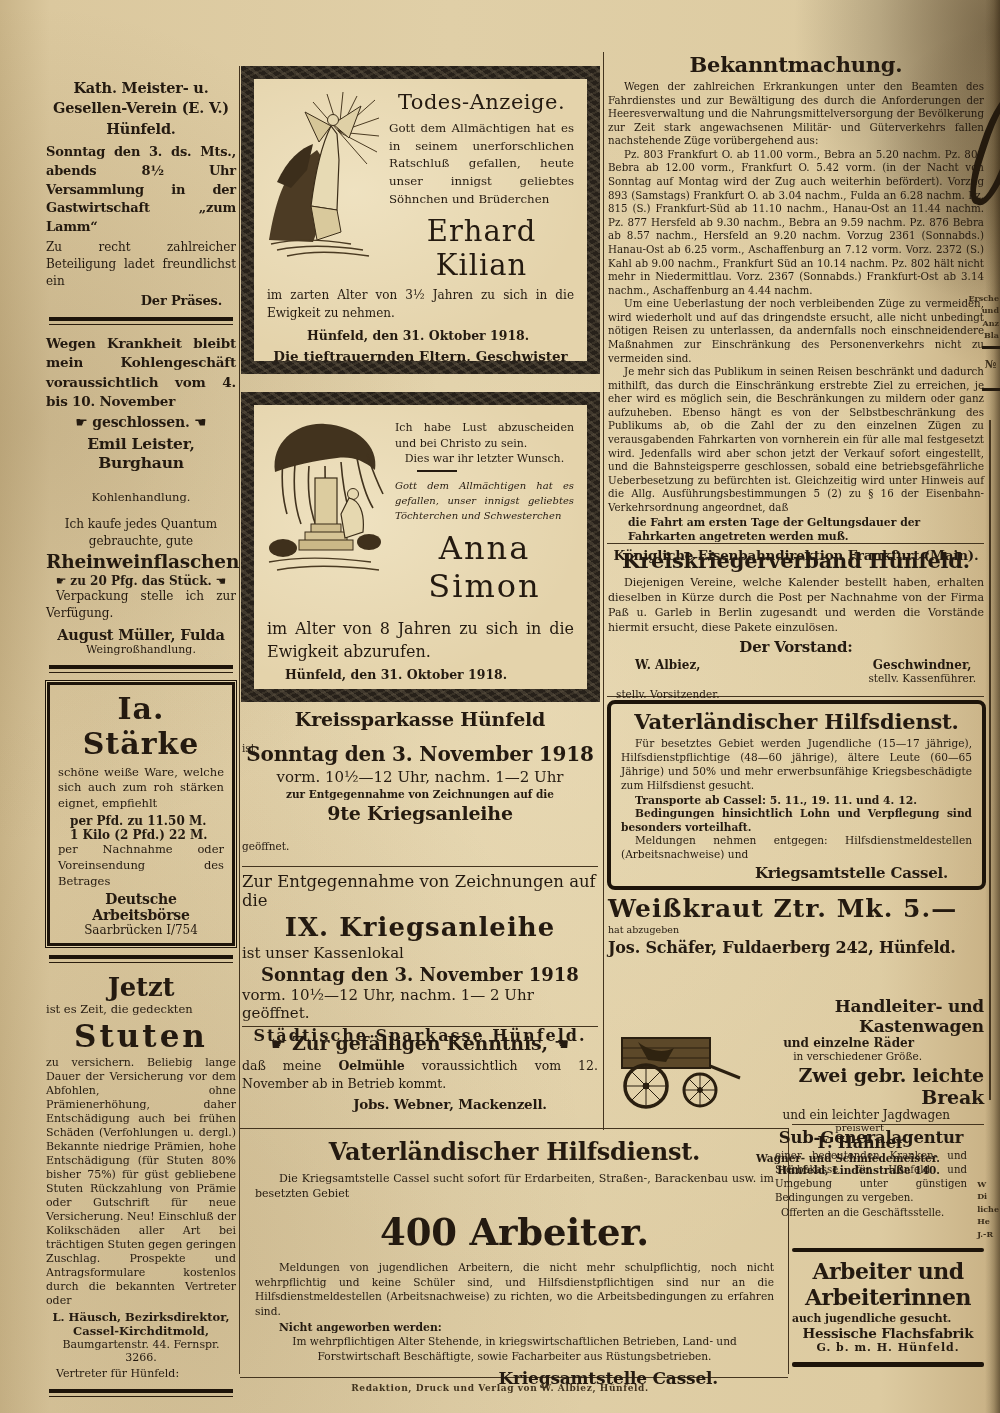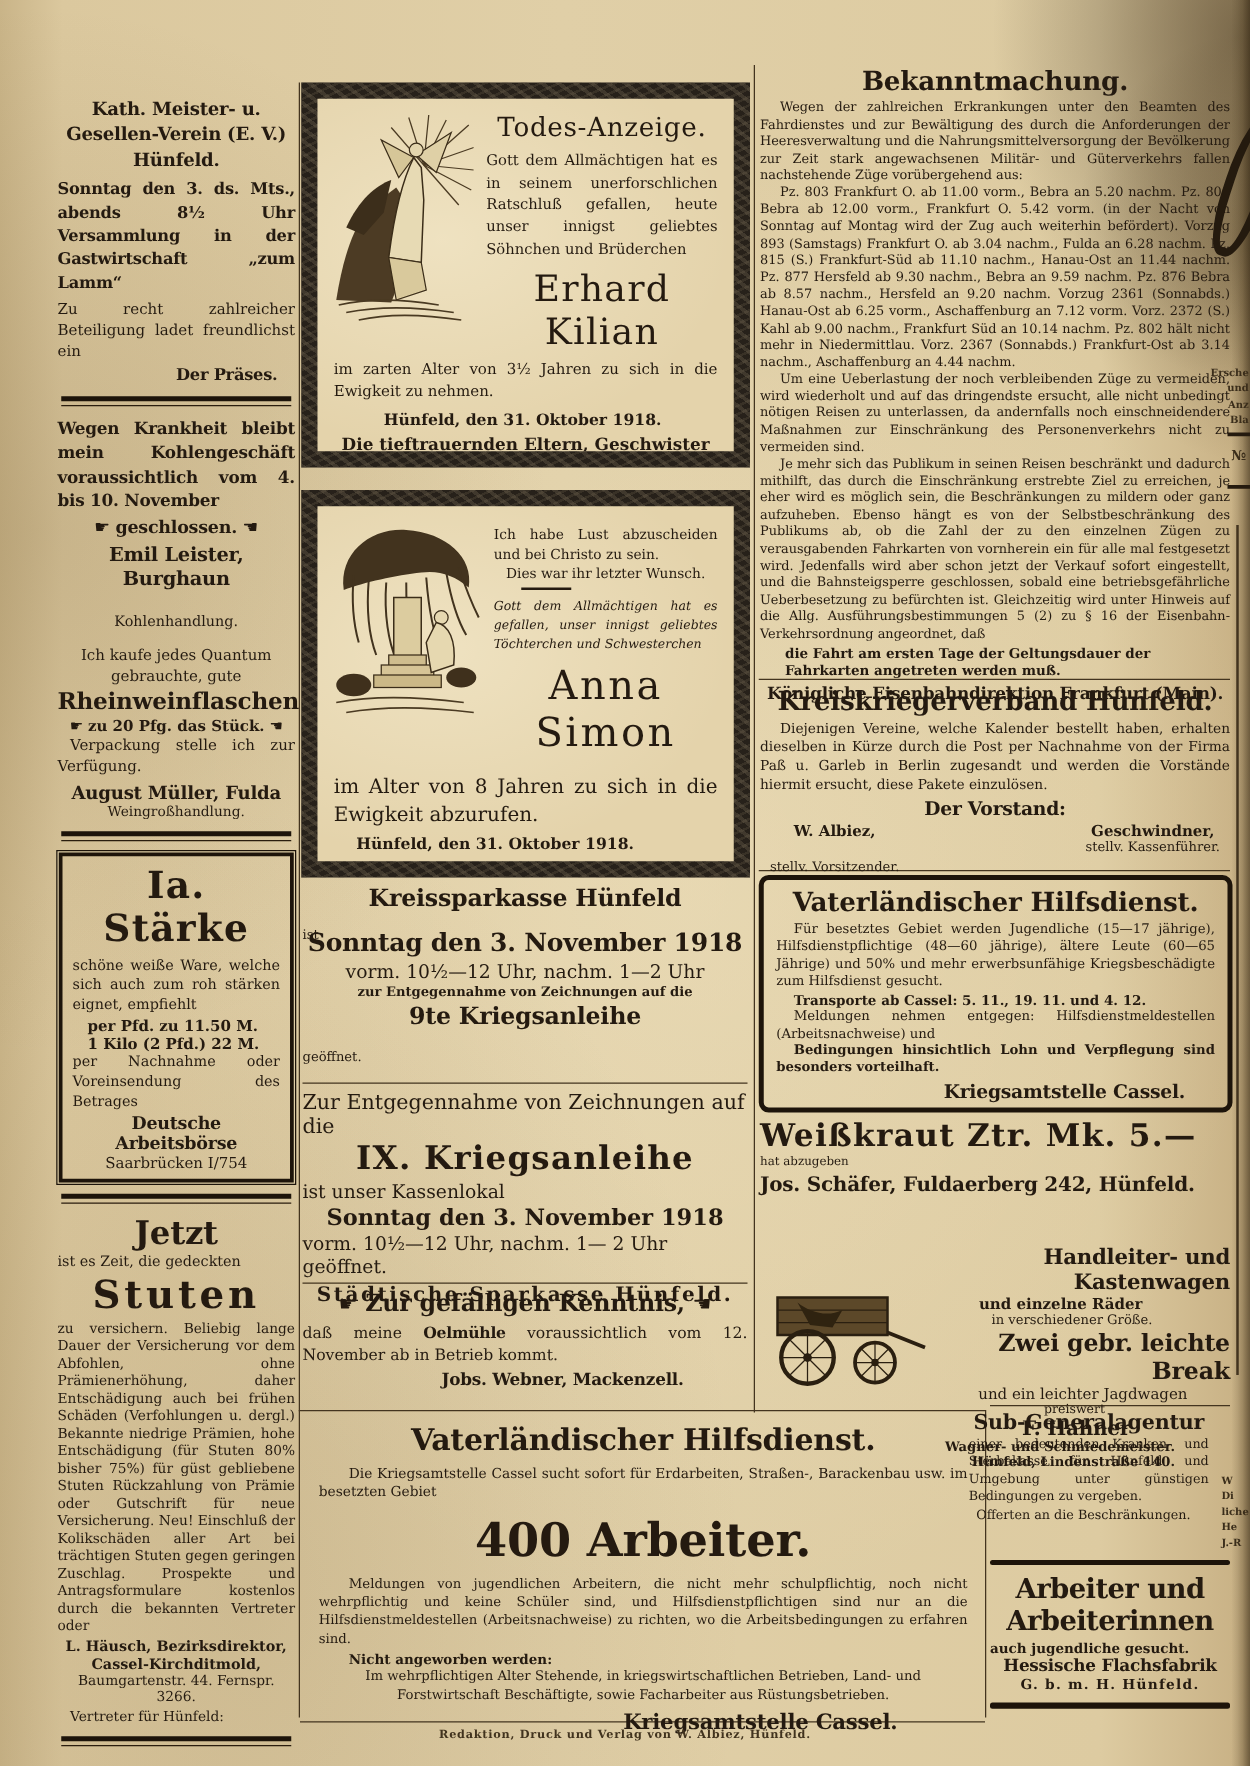--- a/index.html
+++ b/index.html
@@ -262,22 +262,22 @@
         <div class="b" style="font-size:12px;">Geschwindner,</div>
         <div style="font-size:10.5px;">stellv. Kassenführer.</div>
       </div>
     </div>
   </section>
 
   <section class="abs" style="left:607px;top:700px;width:379px;height:190px;border:4px solid #1d140a;border-radius:8px;padding:5px 10px;">
     <div class="frak ctr" style="font-size:21px;">Vaterländischer Hilfsdienst.</div>
     <p class="jst" style="font-size:10.6px;line-height:1.32;text-indent:14px;margin-top:3px;">Für besetztes Gebiet werden Jugendliche (15—17 jährige), Hilfsdienstpflichtige (48—60 jährige), ältere Leute (60—65 Jährige) und 50% und mehr erwerbsunfähige Kriegsbeschädigte zum Hilfsdienst gesucht.</p>
     <p class="b" style="font-size:10.8px;text-indent:14px;margin-top:1px;">Transporte ab Cassel: 5. 11., 19. 11. und 4. 12.</p>
+    <p class="jst b" style="font-size:10.6px;line-height:1.3;text-indent:14px;">Bedingungen hinsichtlich Lohn und Verpflegung sind besonders vorteilhaft.</p>
     <p class="jst" style="font-size:10.6px;line-height:1.3;text-indent:14px;">Meldungen nehmen entgegen: Hilfsdienstmeldestellen (Arbeitsnachweise) und</p>
-    <p class="jst b" style="font-size:10.6px;line-height:1.3;text-indent:14px;">Bedingungen hinsichtlich Lohn und Verpflegung sind besonders vorteilhaft.</p>
     <p class="frak" style="font-size:15px;text-align:center;padding-left:110px;margin-top:2px;">Kriegsamtstelle Cassel.</p>
   </section>
 
   <section class="abs" style="left:608px;top:894px;width:376px;height:100px;">
     <div class="frak" style="font-size:25px;letter-spacing:1px;">Weißkraut Ztr. Mk. 5.—</div>
     <div style="font-size:9.5px;margin-top:1px;">hat abzugeben</div>
     <div class="frak" style="font-size:16px;margin-top:3px;">Jos. Schäfer, Fuldaerberg 242, Hünfeld.</div>
   </section>
 
   <section class="abs" style="left:608px;top:996px;width:376px;height:128px;">
@@ -313,21 +313,21 @@
       <div class="rt" style="font-size:10px;padding-right:100px;">preiswert</div>
       <div class="frak rt" style="font-size:16px;padding-right:80px;">F. Hahner</div>
       <div class="b rt" style="font-size:10.5px;padding-right:44px;">Wagner- und Schmiedemeister.</div>
       <div class="b rt" style="font-size:10.5px;padding-right:44px;">Hünfeld, Lindenstraße 140.</div>
     </div>
   </section>
 
   <section class="abs" style="left:775px;top:1128px;width:192px;height:118px;">
     <div class="frak ctr" style="font-size:16.5px;">Sub-Generalagentur</div>
     <p class="jst" style="font-size:10.2px;line-height:1.38;margin-top:2px;">einer bedeutenden Kranken- und Sterbekasse für Hünfeld und Umgebung unter günstigen Bedingungen zu vergeben.</p>
-    <p style="font-size:10.2px;margin-top:2px;text-indent:6px;">Offerten an die Beschränkungen.</p>
+    <p style="font-size:10.2px;margin-top:2px;text-indent:6px;">Offerten an die Geschäftsstelle.</p>
   </section>
 
   <section class="abs" style="left:792px;top:1258px;width:192px;height:102px;">
     <div class="frak ctr" style="font-size:22px;letter-spacing:-.5px;">Arbeiter und</div>
     <div class="frak ctr" style="font-size:22px;letter-spacing:-.5px;">Arbeiterinnen</div>
     <div class="b" style="font-size:10.8px;margin-top:2px;">auch jugendliche gesucht.</div>
     <div class="frak ctr" style="font-size:13.5px;">Hessische Flachsfabrik</div>
     <div class="frak ctr" style="font-size:11px;letter-spacing:1px;">G. b. m. H. Hünfeld.</div>
   </section>
 

